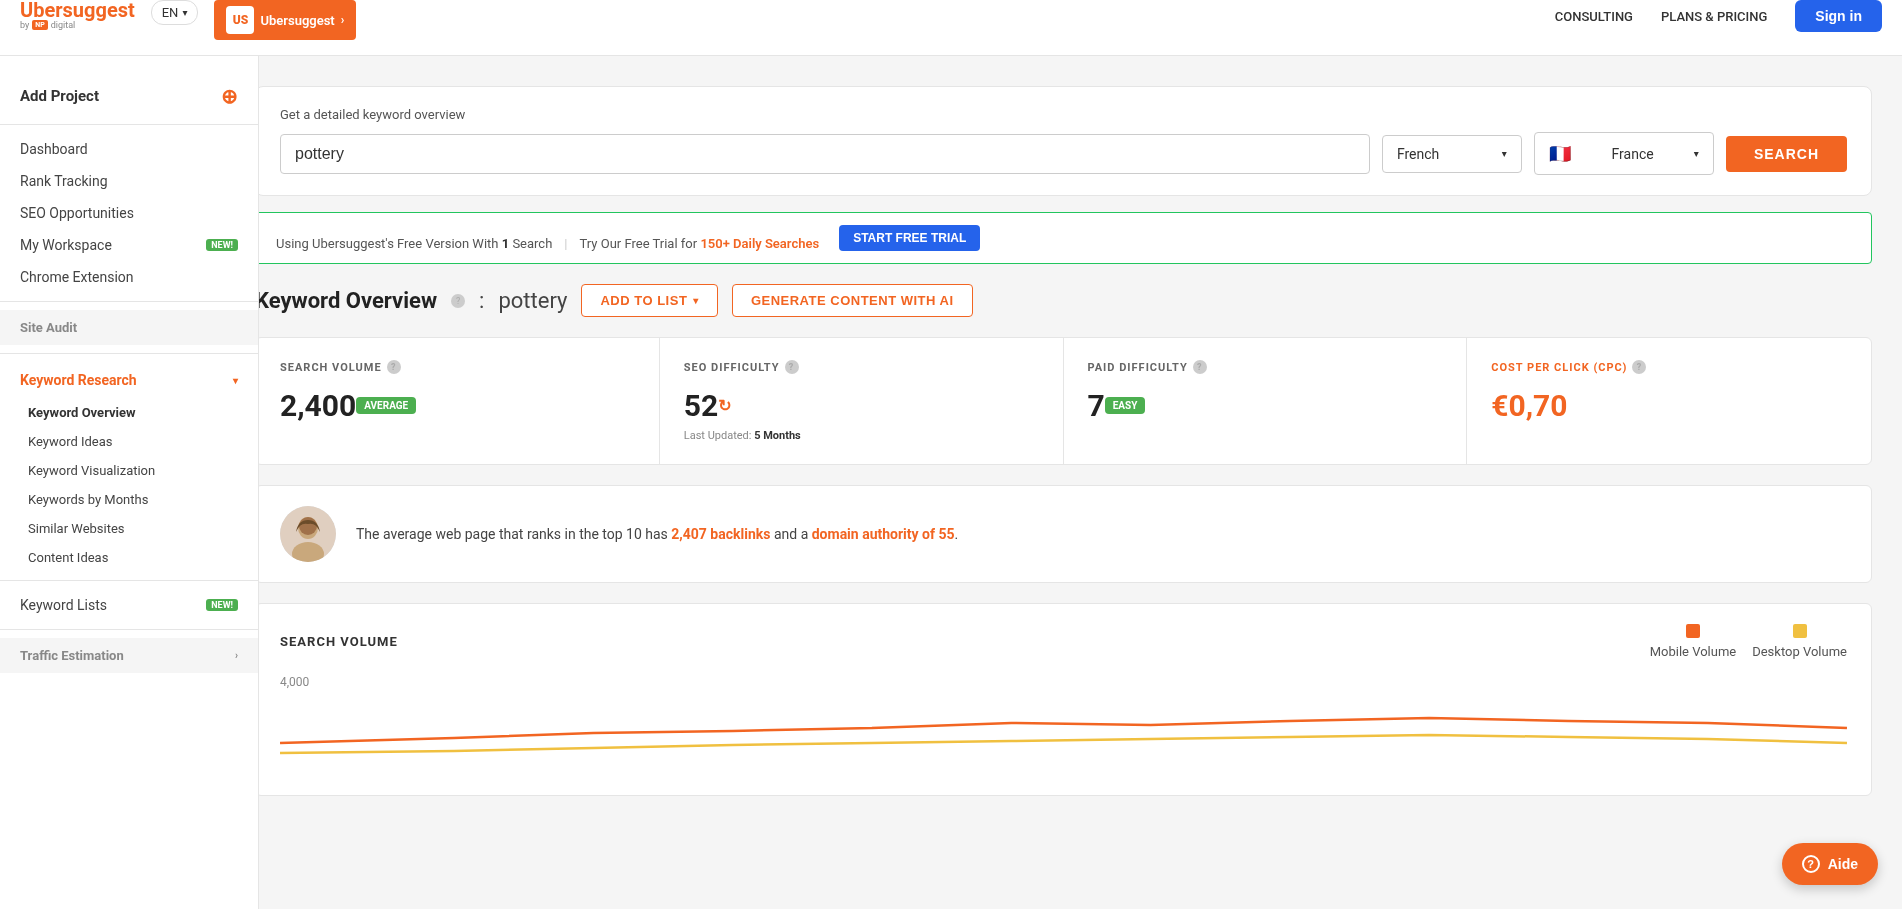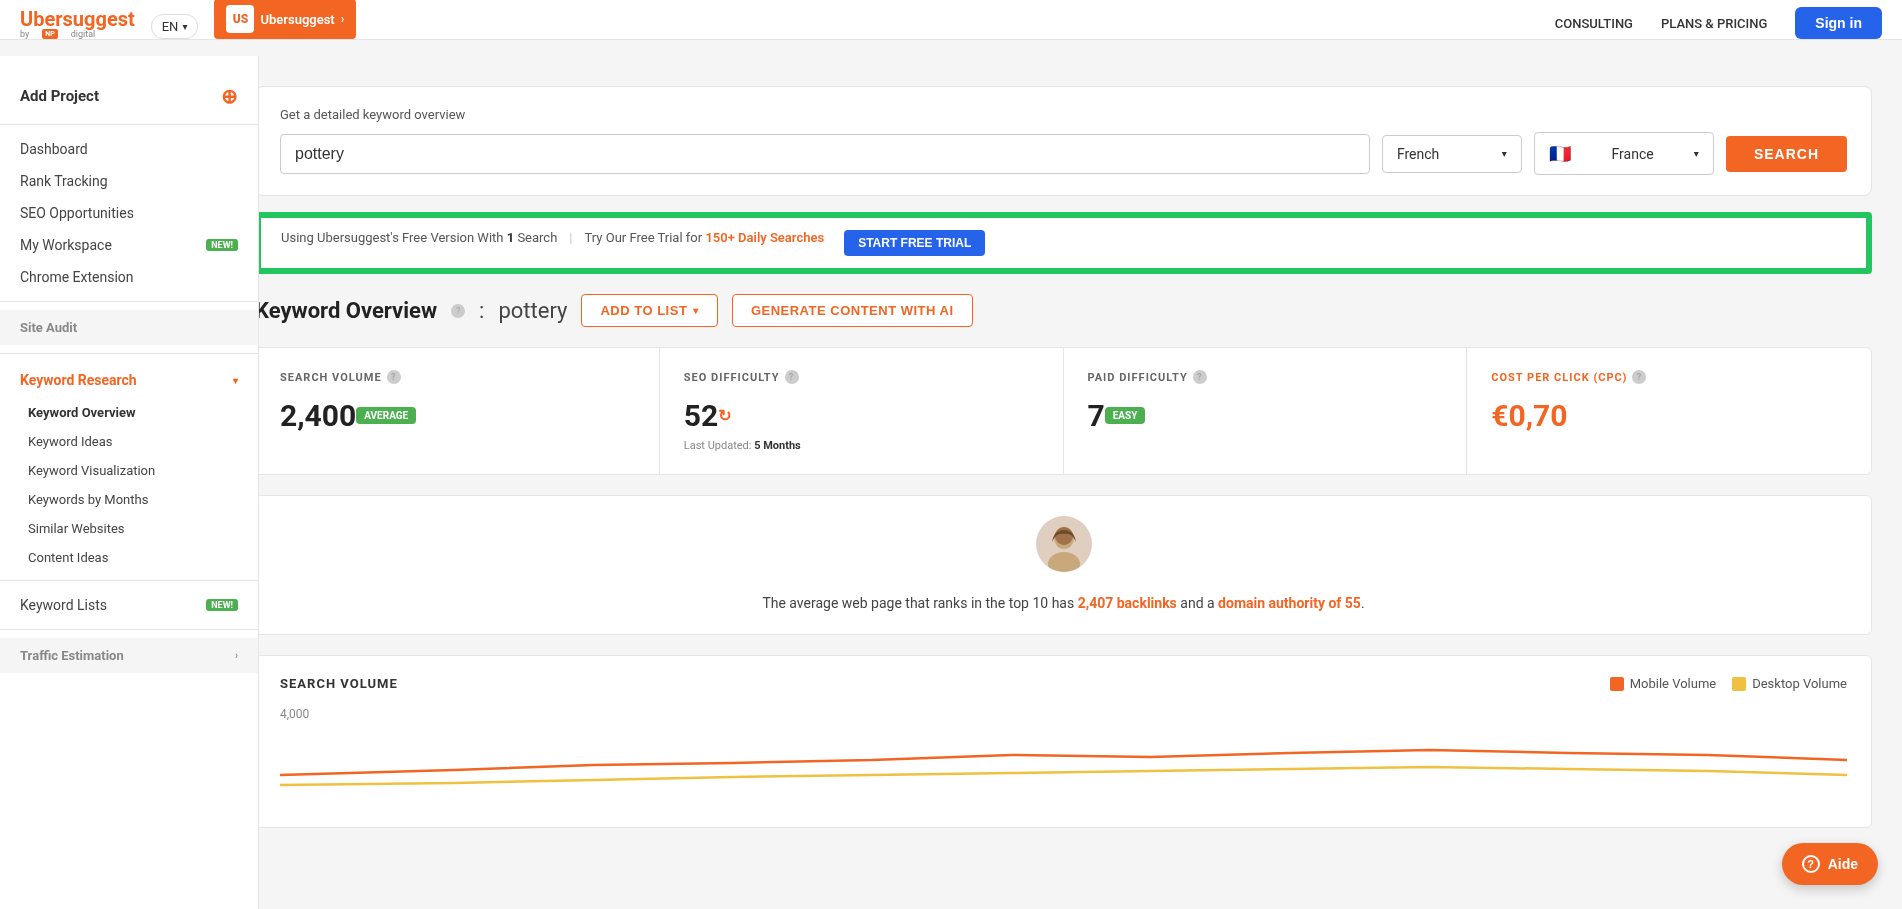--- a/index.html
+++ b/index.html
@@ -1,26 +1,26 @@
 <!DOCTYPE html>
 <html><head>
   <meta charset="utf-8">
   <style>
     * { box-sizing: border-box; margin: 0; padding: 0; }
     body { font-family: -apple-system, BlinkMacSystemFont, 'Segoe UI', Roboto, sans-serif; background: #f5f5f5; color: #333; font-size: 14px; }
 
     
     .top-nav {
-      display: flex; align-items: flex-end; background: #fff;
-      border-bottom: 1px solid #e5e5e5; height: 40px; padding: 0 20px;
+      display: flex; align-items: flex-start; background: #fff;
+      border-bottom: 1px solid #e5e5e5; height: 56px; padding: 0 20px;
       position: fixed; top: 0; left: 0; right: 0; z-index: 100;
     }
     .logo { display: flex; flex-direction: column; margin-right: 16px; }
     .logo-title { color: #f26522; font-size: 20px; font-weight: 700; line-height: 1; }
-    .logo-sub { font-size: 9px; color: #888; display: flex; align-items: center; gap: 13px; }
+    .logo-sub { font-size: 9px; color: #888; display: flex; align-items: center; gap: 3px; }
     .logo-np { background: #f26522; color: #fff; font-size: 7px; font-weight: bold; padding: 1px 3px; border-radius: 2px; }
     .lang-selector { display: flex; align-items: center; gap: 4px; border: 1px solid #ddd; border-radius: 12px; padding: 4px 10px; cursor: pointer; margin-right: 16px; font-size: 13px; }
     .breadcrumb-nav { display: flex; align-items: center; gap: 6px; background: #f26522; color: #fff; border-radius: 4px; padding: 6px 12px; font-size: 13px; font-weight: 600; }
     .breadcrumb-icon { width: 28px; height: 28px; background: #fff; border-radius: 4px; display: flex; align-items: center; justify-content: center; color: #f26522; font-weight: 900; font-size: 12px; }
     .nav-right { margin-left: auto; display: flex; align-items: center; gap: 28px; }
     .nav-link { color: #333; font-size: 13px; cursor: pointer; font-weight: 500; text-decoration: none; }
     .signin-btn { background: #2563eb; color: #fff; border: none; border-radius: 6px; padding: 8px 20px; font-size: 14px; font-weight: 600; cursor: pointer; }
 
     
     .layout { display: flex; margin-top: 56px; }
@@ -52,21 +52,21 @@
     .search-section { background: #fff; border: 1px solid #e5e5e5; border-radius: 8px; padding: 20px 24px; margin-bottom: 16px; }
     .search-label { color: #555; font-size: 13px; margin-bottom: 10px; }
     .search-row { display: flex; gap: 12px; align-items: center; }
     .search-input { flex: 1; border: 1px solid #ccc; border-radius: 4px; padding: 10px 14px; font-size: 16px; color: #333; outline: none; }
     .lang-dropdown { display: flex; align-items: center; border: 1px solid #ccc; border-radius: 4px; padding: 10px 14px; font-size: 14px; gap: 18px; cursor: pointer; min-width: 140px; justify-content: space-between; }
     .location-dropdown { display: flex; align-items: center; border: 1px solid #ccc; border-radius: 4px; padding: 10px 14px; font-size: 14px; gap: 8px; cursor: pointer; min-width: 180px; justify-content: space-between; }
     .flag { font-size: 18px; }
     .search-btn { background: #f26522; color: #fff; border: none; border-radius: 4px; padding: 10px 28px; font-size: 14px; font-weight: 700; cursor: pointer; letter-spacing: 1px; }
 
     
-    .trial-banner { background: #fff; border: 6px solid #22c55e; border-radius: 4px; padding: 12px 20px; margin-bottom: 20px; display: flex; align-items: flex-start; gap: 12px; font-size: 13px; color: #555; }
+    .trial-banner { background: #fff; border: 1px solid #22c55e; border-radius: 4px; padding: 12px 20px; margin-bottom: 20px; display: flex; align-items: flex-end; gap: 12px; font-size: 13px; color: #555; }
     .trial-banner .searches { font-weight: 700; color: #333; }
     .trial-sep { color: #ccc; }
     .trial-link { color: #f26522; font-weight: 600; }
     .trial-btn { background: #2563eb; color: #fff; border: none; border-radius: 4px; padding: 6px 14px; font-size: 12px; font-weight: 700; cursor: pointer; margin-left: 8px; }
 
     
     .kw-header { display: flex; align-items: center; gap: 14px; margin-bottom: 20px; }
     .kw-title { font-size: 22px; font-weight: 700; color: #222; }
     .kw-colon { font-size: 22px; color: #444; }
     .kw-term { font-size: 22px; color: #444; font-weight: 400; }
@@ -82,32 +82,32 @@
     .metric-value { font-size: 30px; font-weight: 700; color: #222; display: flex; align-items: center; }
     .metric-value.orange { color: #f26522; }
     .badge-avg { background: #4caf50; color: #fff; font-size: 10px; font-weight: 700; padding: 3px 8px; border-radius: 4px; }
     .badge-easy { background: #4caf50; color: #fff; font-size: 10px; font-weight: 700; padding: 3px 8px; border-radius: 4px; }
     .metric-sub { font-size: 11px; color: #888; margin-top: 6px; }
     .metric-sub strong { color: #333; }
     .refresh-icon { color: #f26522; font-size: 16px; cursor: pointer; }
     .info-icon-sm { color: #aaa; font-size: 12px; cursor: pointer; background: #ccc; border-radius: 50%; width: 14px; height: 14px; display: inline-flex; align-items: center; justify-content: center; font-size: 9px; }
 
     
-    .insight-box { background: #fff; border: 1px solid #e5e5e5; border-radius: 6px; padding: 20px 24px; margin-bottom: 20px; display: flex; align-items: center; gap: 20px; flex-direction: column; }
+    .insight-box { background: #fff; border: 1px solid #e5e5e5; border-radius: 6px; padding: 20px 24px; margin-bottom: 20px; display: flex; align-items: center; gap: 20px; }
     .insight-avatar { width: 56px; height: 56px; border-radius: 50%; background: #ddd; overflow: hidden; display: flex; align-items: center; justify-content: center; flex-shrink: 0; }
     .insight-text { font-size: 14px; color: #444; line-height: 1.6; }
     .insight-highlight { color: #f26522; font-weight: 700; }
 
     
     .sv-section { background: #fff; border: 1px solid #e5e5e5; border-radius: 6px; padding: 20px 24px; }
     .sv-header { display: flex; align-items: center; justify-content: space-between; margin-bottom: 16px; }
     .sv-title { font-size: 13px; font-weight: 700; letter-spacing: 1px; text-transform: uppercase; color: #333; }
     .sv-legend { display: flex; align-items: center; gap: 16px; font-size: 13px; color: #555; }
     .legend-dot { width: 14px; height: 14px; border-radius: 2px; display: inline-block; }
-    .legend-item { display: flex; align-items: center; gap: 6px; }
+    .legend-item { display: flex; align-items: center; gap: 6px; flex-direction: column; }
     .sv-chart { height: 100px; position: relative; }
     .sv-y-label { color: #888; font-size: 12px; }
 
     
     .aide-btn {
       position: fixed; bottom: 24px; right: 24px;
       background: #f26522; color: #fff; border: none; border-radius: 50px;
       padding: 12px 20px; font-size: 14px; font-weight: 600; cursor: pointer;
       display: flex; align-items: center; gap: 8px; box-shadow: 0 4px 12px rgba(0,0,0,0.2);
     }

